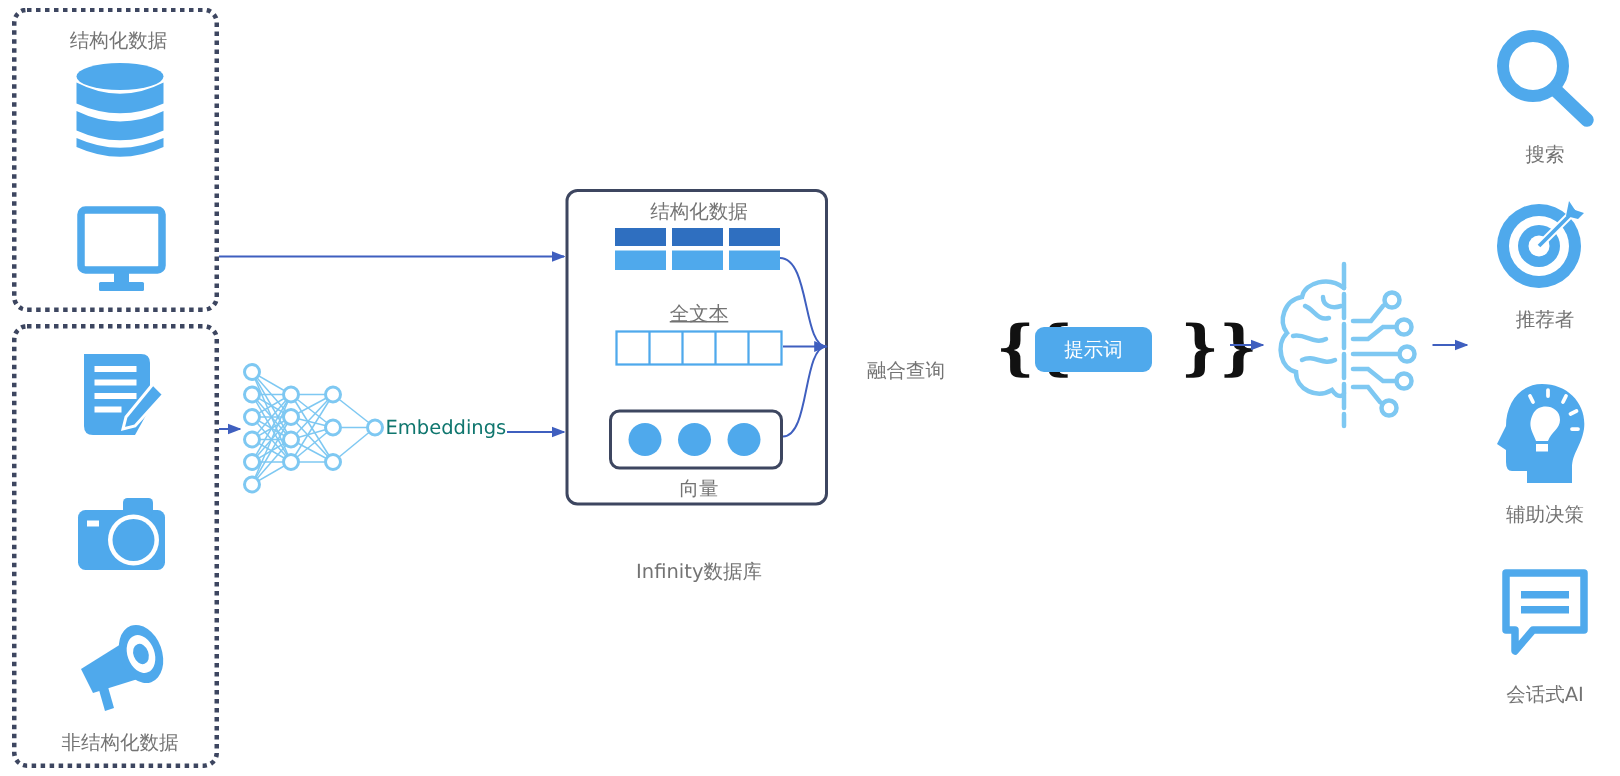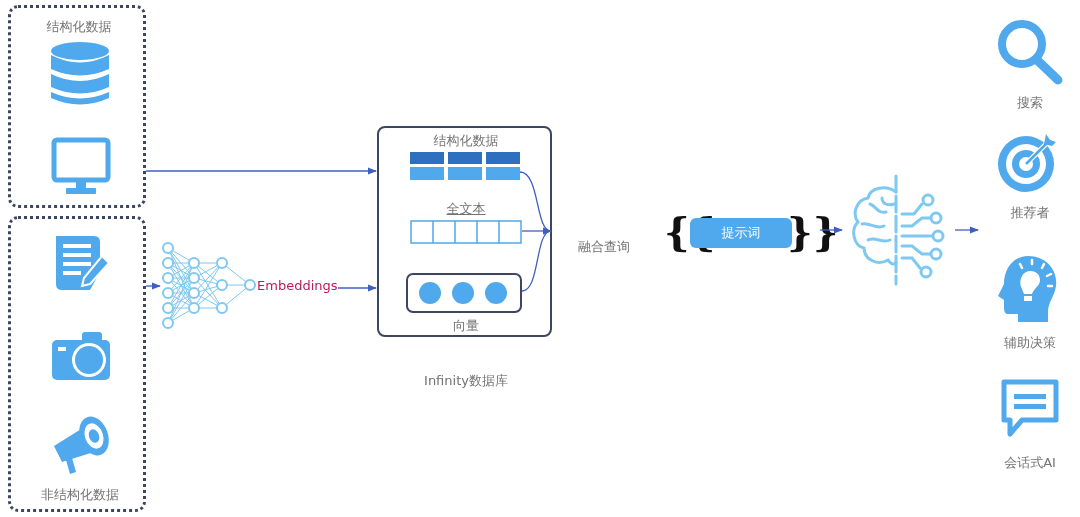--- a/index.html
+++ b/index.html
@@ -4,21 +4,21 @@
 <style>
   html, body { margin:0; padding:0; background:#ffffff; }
   body { width:1080px; height:517px; position:relative; overflow:hidden;
          font-family:"DejaVu Sans","Liberation Sans",sans-serif; color:#333; }
   .dotted-box { position:absolute; border:3px dotted #3d4660; border-radius:10px; box-sizing:border-box; }
   .lbl { position:absolute; font-size:13px; color:#737373; white-space:nowrap; }
   .lbl-c { transform:translateX(-50%); }
   svg { position:absolute; overflow:visible; }
   .db-box { position:absolute; left:377px; top:126px; width:175px; height:211px; border:2px solid #3d4660; border-radius:8px; box-sizing:border-box; }
   .vec-box { position:absolute; left:406px; top:273px; width:116px; height:40px; border:2px solid #3d4660; border-radius:7px; box-sizing:border-box; }
-  .prompt-btn { position:absolute; left:690px; top:218px; width:102px; height:30px; background:#4fa9ec; border-radius:6px; color:#fff; font-size:13px; display:flex; align-items:center; justify-content:center; }
+  .prompt-btn { position:absolute; left:690px; top:218px; width:78px; height:30px; background:#4fa9ec; border-radius:6px; color:#fff; font-size:13px; display:flex; align-items:center; justify-content:center; }
   .brace { position:absolute; font-size:40px; font-weight:bold; color:#111; line-height:1; font-family:"DejaVu Serif",serif; }
 </style>
 </head>
 <body>
 
 <svg width="0" height="0" style="left:0;top:0;">
   <defs>
     <marker id="arr" viewBox="0 0 10 10" refX="9" refY="5" markerWidth="7" markerHeight="7" orient="auto">
       <path d="M0,1 L10,5 L0,9 z" fill="#3f5fbf"></path>
     </marker>
@@ -124,21 +124,21 @@
     <circle cx="8" cy="85" r="5" fill="#fff" stroke="#7ec8f2" stroke-width="2"></circle>
     <circle cx="34" cy="25" r="5" fill="#fff" stroke="#7ec8f2" stroke-width="2"></circle>
     <circle cx="34" cy="40" r="5" fill="#fff" stroke="#7ec8f2" stroke-width="2"></circle>
     <circle cx="34" cy="55" r="5" fill="#fff" stroke="#7ec8f2" stroke-width="2"></circle>
     <circle cx="34" cy="70" r="5" fill="#fff" stroke="#7ec8f2" stroke-width="2"></circle>
     <circle cx="62" cy="25" r="5" fill="#fff" stroke="#7ec8f2" stroke-width="2"></circle>
     <circle cx="62" cy="47" r="5" fill="#fff" stroke="#7ec8f2" stroke-width="2"></circle>
     <circle cx="62" cy="70" r="5" fill="#fff" stroke="#7ec8f2" stroke-width="2"></circle>
     <circle cx="90" cy="47" r="5" fill="#fff" stroke="#7ec8f2" stroke-width="2"></circle>
   </svg>
-<div class="lbl" style="left:257px;top:278px;font-size:13px;color:#be185d;">Embeddings</div>
+<div class="lbl" style="left:257px;top:278px;font-size:13px;color:#0f766e;">Embeddings</div>
 
 <div class="db-box"></div>
 <div class="lbl lbl-c" style="left:466px;top:132px;">结构化数据</div>
 
 <svg style="left:410px;top:152px;" width="112" height="30" viewBox="0 0 112 30">
   <rect x="0" y="0" width="34" height="12" fill="#2f6fc0"></rect>
   <rect x="38" y="0" width="34" height="12" fill="#2f6fc0"></rect>
   <rect x="76" y="0" width="34" height="12" fill="#2f6fc0"></rect>
   <rect x="0" y="15" width="34" height="13" fill="#4fa9ec"></rect>
   <rect x="38" y="15" width="34" height="13" fill="#4fa9ec"></rect>

